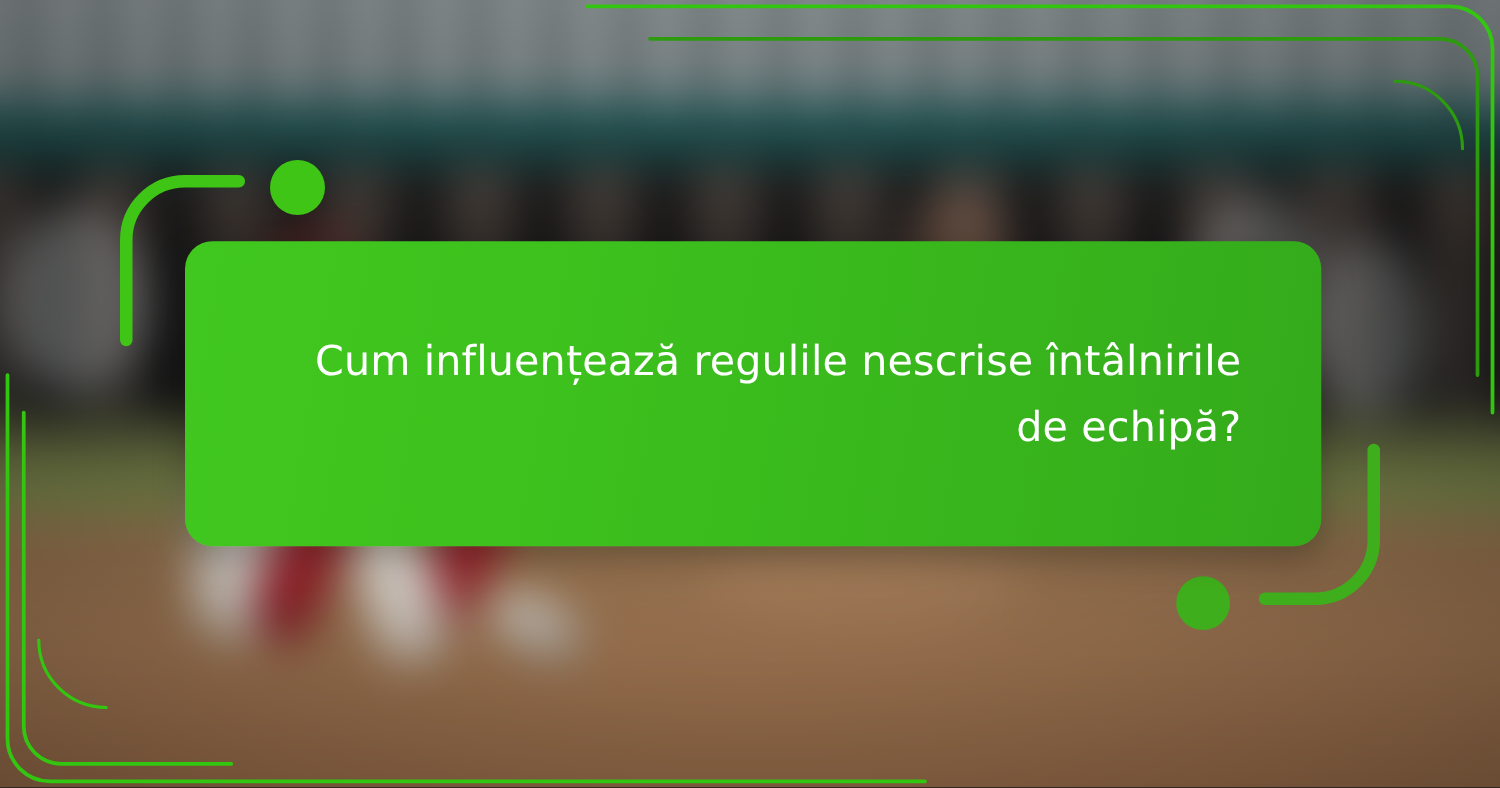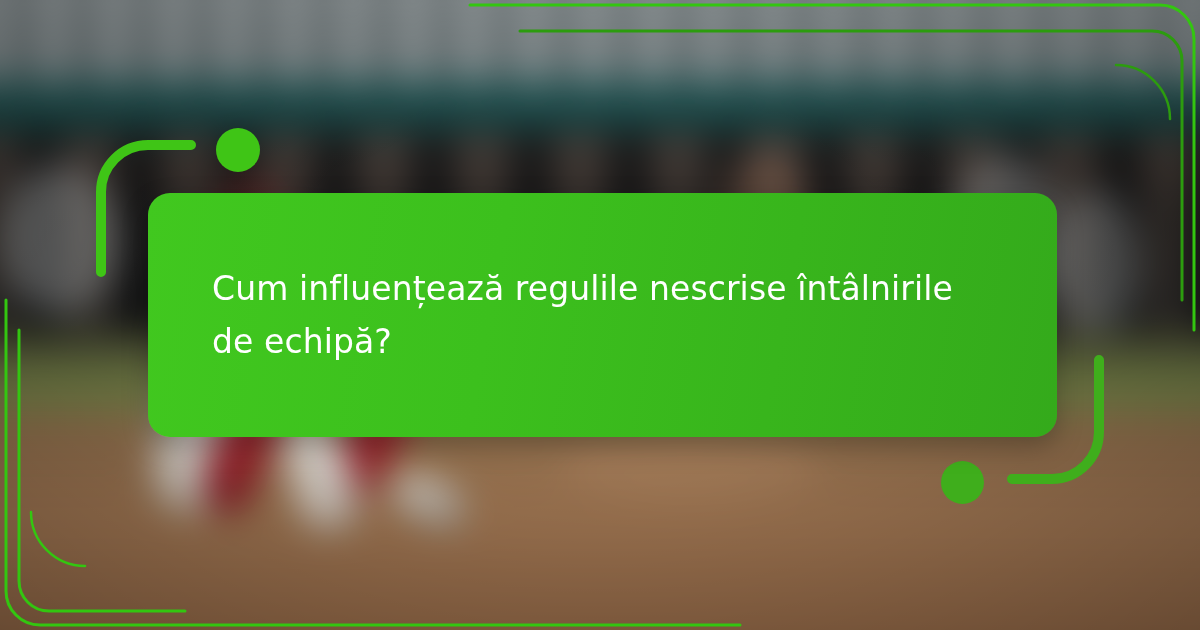--- a/index.html
+++ b/index.html
@@ -151,21 +151,21 @@
     justify-content: center;
     box-sizing: border-box;
     padding: 0 64px;
   }
   .card-title {
     margin: 0;
     color: #ffffff;
     font-size: 33px;
     font-weight: 400;
     line-height: 1.62;
-    text-align: left;
+    text-align: right;
     letter-spacing: 0.1px;
   }
 </style>
 </head>
 <body>
 
 <div class="stage">
 
   <div class="bg">
     <div class="bg-stands"></div>

